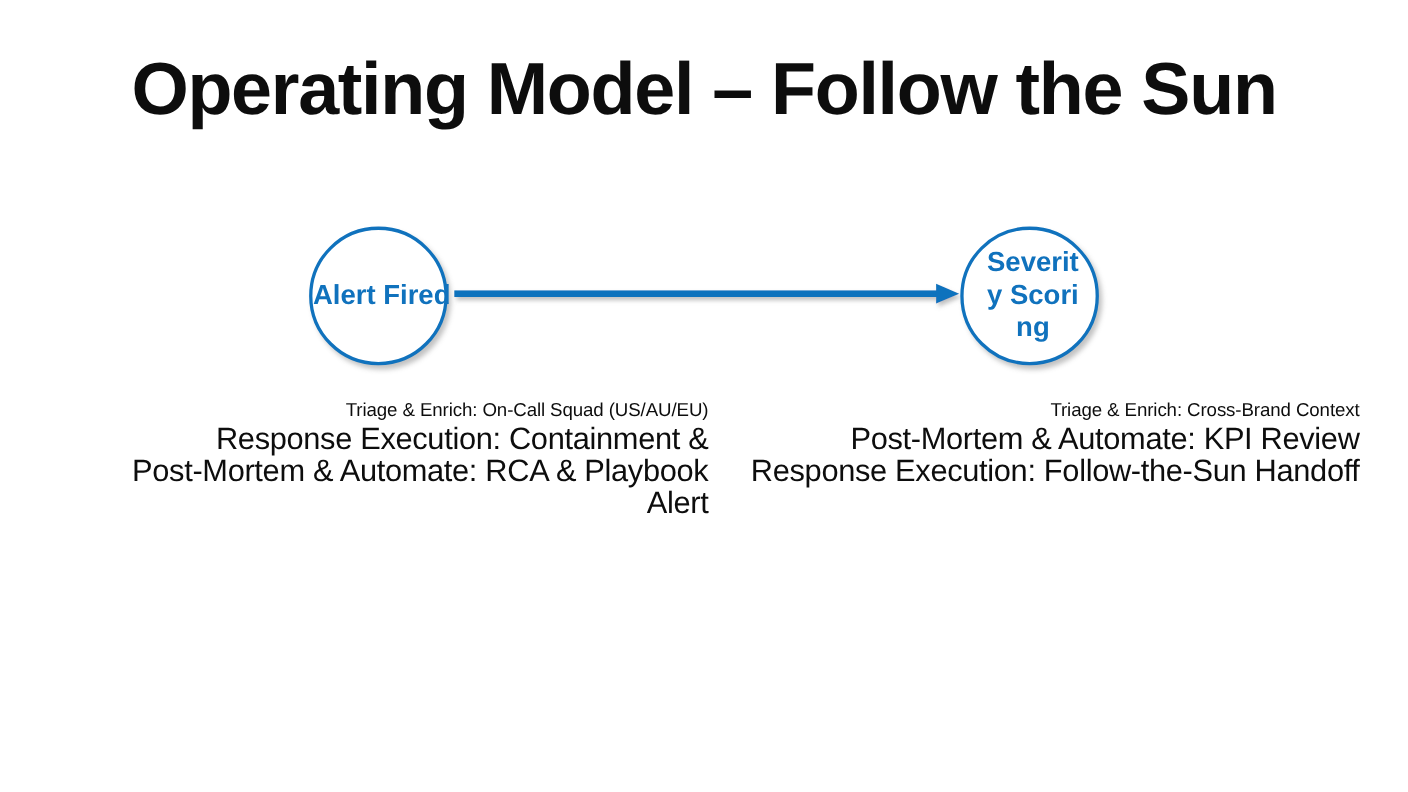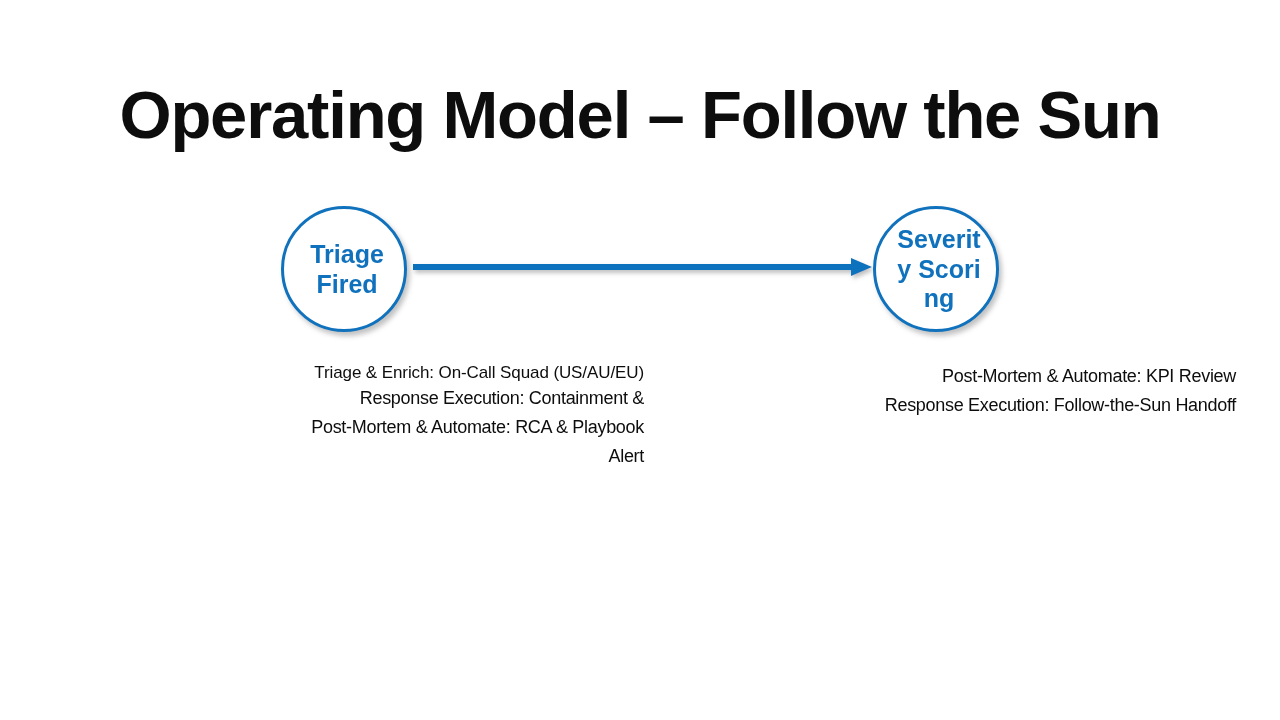--- a/index.html
+++ b/index.html
@@ -18,21 +18,21 @@
     position: relative;
     width: 1280px;
     height: 720px;
     background: #ffffff;
   }
 
   
   .slide-title {
     position: absolute;
     left: 0;
-    top: 78px;
+    top: 45px;
     width: 1280px;
     text-align: center;
     font-family: "Liberation Sans", sans-serif;
     font-size: 67px;
     font-weight: bold;
     letter-spacing: -1.2px;
     color: #0d0d0d;
     line-height: 1.1;
     white-space: nowrap;
   }
@@ -97,34 +97,34 @@
   }
   .caption-left  { left: 44px;  top: 362px; width: 600px; }
   .caption-right { left: 636px; top: 362px; width: 600px; }
 
   .caption-line-small {
     font-size: 17px;
     line-height: 22px;
     letter-spacing: -0.1px;
   }
   .caption-line {
-    font-size: 18px;
+    font-size: 28px;
     line-height: 29px;
     letter-spacing: -0.3px;
   }
 </style>
 </head>
 <body>
 
 <div class="slide">
 
   <div class="slide-title">Operating Model – Follow the Sun</div>
 
   <div class="node node-alert">
-    <div class="node-label">Triage Fired</div>
+    <div class="node-label">Alert Fired</div>
   </div>
 
   <div class="connector">
     <svg width="480" height="44" viewBox="0 0 480 44" xmlns="http://www.w3.org/2000/svg">
       <defs>
         <filter id="arrowShadow" x="-20%" y="-60%" width="150%" height="260%">
           <feDropShadow dx="2" dy="3" stdDeviation="2" flood-color="#8a8a8a" flood-opacity="0.55"></feDropShadow>
         </filter>
       </defs>
       <g filter="url(#arrowShadow)">
@@ -139,17 +139,18 @@
   </div>
 
   <div class="caption caption-left">
     <div class="caption-line-small">Triage &amp; Enrich: On-Call Squad (US/AU/EU)</div>
     <div class="caption-line">Response Execution: Containment &amp;</div>
     <div class="caption-line">Post-Mortem &amp; Automate: RCA &amp; Playbook</div>
     <div class="caption-line">Alert</div>
   </div>
 
   <div class="caption caption-right">
+    <div class="caption-line-small">Triage &amp; Enrich: Cross-Brand Context</div>
     <div class="caption-line">Post-Mortem &amp; Automate: KPI Review</div>
     <div class="caption-line">Response Execution: Follow-the-Sun Handoff</div>
   </div>
 
 </div>
 
 </body></html>

